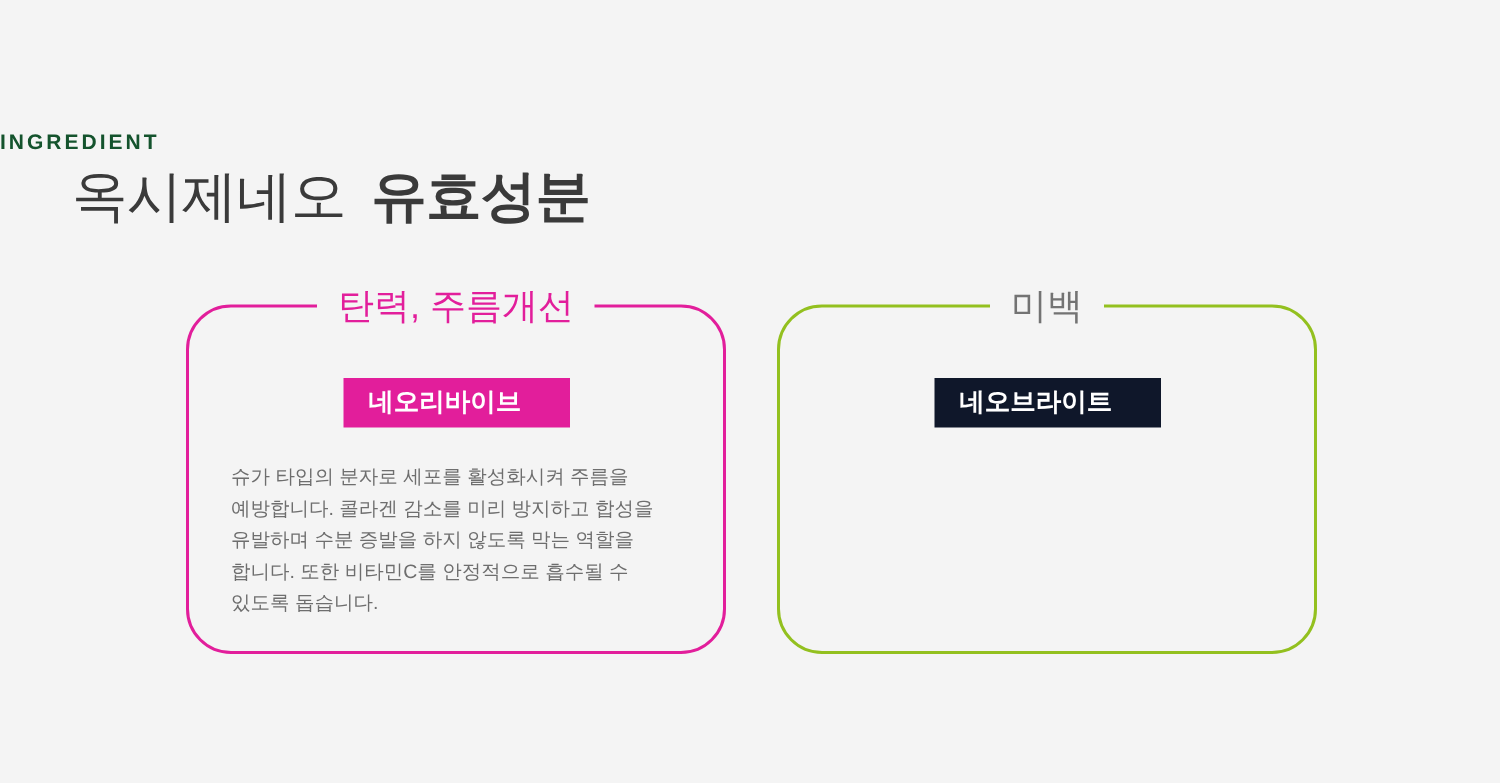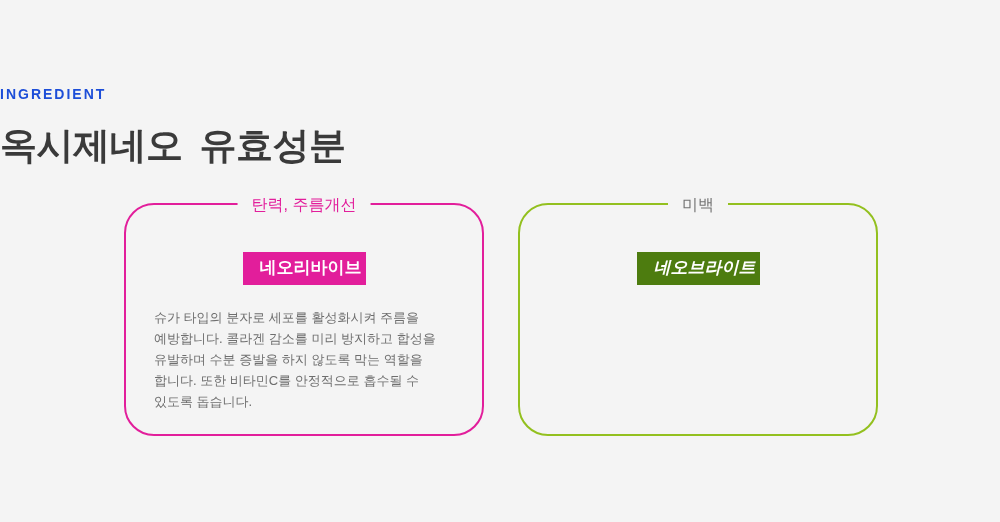--- a/index.html
+++ b/index.html
@@ -19,35 +19,36 @@
   
   .heading-block {
     position: absolute;
     left: 0px;
     top: 86px;
   }
   .eyebrow {
     font-size: 14px;
     font-weight: bold;
     letter-spacing: 2.0px;
-    color: #1d4ed8;
+    color: #14532d;
     line-height: 16px;
-    margin: 0 0 21px 0;
+    margin: 0 0 6px 0;
     white-space: nowrap;
   }
   .headline {
     font-size: 37px;
     line-height: 46px;
     color: #3a3a3a;
     white-space: nowrap;
     margin: 0;
     letter-spacing: -0.5px;
   }
   .headline .thin {
-    font-weight: 700;
+    font-weight: 400;
+    padding-left: 48px;
   }
   .headline .bold {
     font-weight: bold;
     margin-left: 17px;
   }
 
   
   .cards {
     position: absolute;
     left: 124px;
@@ -70,47 +71,47 @@
   .card.right { left: 394px; border-color: #93c01f; }
 
   
   .card-title {
     position: absolute;
     top: -13px;
     left: 50%;
     transform: translateX(-50%);
     background: #f4f4f4;
     padding: 0 14px;
-    font-size: 16px;
+    font-size: 24px;
     line-height: 26px;
     font-weight: 500;
     white-space: nowrap;
   }
   .card.left  .card-title { color: #e21e9b; }
   .card.right .card-title { color: #737373; }
 
   .card-body {
     position: absolute;
     left: 0;
     right: 0;
     top: 47px;
     text-align: center;
   }
   .badge {
     display: inline-block;
     color: #ffffff;
     font-size: 17px;
     font-weight: bold;
     line-height: 20px;
-    padding: 6px 4px 7px 17px;
+    padding: 6px 32px 7px 17px;
     letter-spacing: 0px;
     white-space: nowrap;
   }
   .card.left  .badge { background: #e21e9b; }
-  .card.right .badge { background: #4d7c0f; font-style: italic; }
+  .card.right .badge { background: #0f172a; }
 
   .desc {
     margin: 22px auto 0 auto;
     width: 300px;
     font-size: 13px;
     line-height: 21px;
     color: #6e6e6e;
     text-align: left;
     word-break: keep-all;
   }

